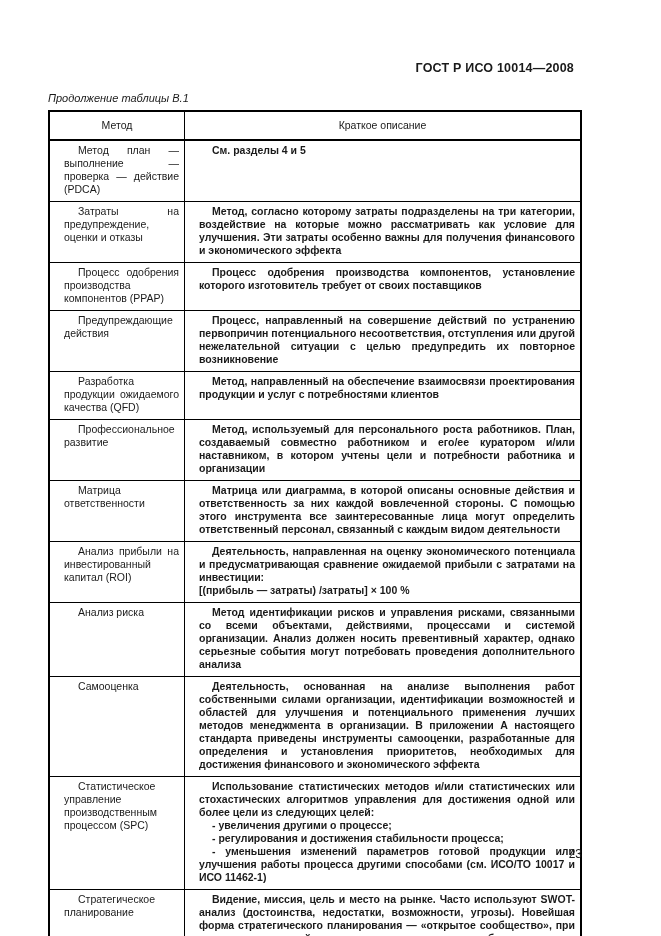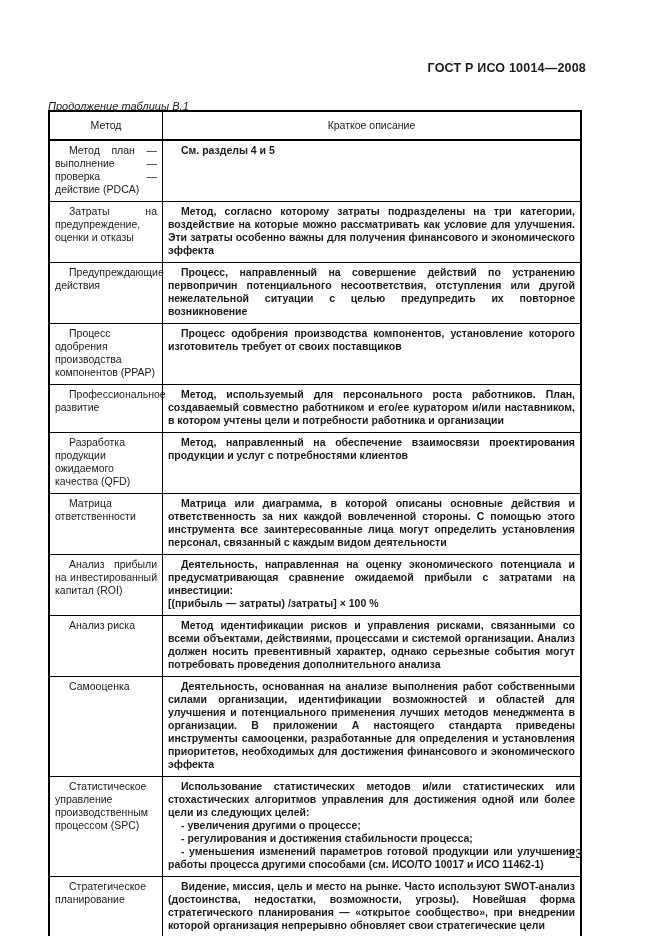--- a/index.html
+++ b/index.html
@@ -17,30 +17,30 @@
   }
   .page {
     position: relative;
     width: 661px;
     height: 936px;
     background: #ffffff;
   }
   .doc-header {
     position: absolute;
     top: 61px;
-    left: 52px;
+    left: 40px;
     width: 534px;
     text-align: right;
     font-weight: bold;
     font-size: 12.5px;
     letter-spacing: 0.2px;
   }
   .caption {
     position: absolute;
-    top: 100px;
+    top: 92px;
     left: 48px;
     font-style: italic;
     font-size: 11px;
   }
   table.b1 {
     position: absolute;
     top: 110px;
     left: 48px;
     width: 534px;
     border-collapse: collapse;
@@ -48,28 +48,28 @@
     table-layout: fixed;
   }
   table.b1 th {
     border: 1px solid #000;
     border-bottom: 2px solid #000;
     font-weight: normal;
     font-size: 10.5px;
     line-height: 13px;
     text-align: center;
     vertical-align: middle;
-    padding: 7px 2px;
+    padding: 7px 13px;
   }
   table.b1 td {
     border: 1px solid #000;
     vertical-align: top;
     font-size: 10.5px;
     line-height: 13px;
-    padding: 3px 5px 5px 5px;
+    padding: 3px 5px 5px 14px;
   }
   th.method-col, td.method {
     width: 108px;
   }
   td.method p {
     margin: 0;
     text-align: justify;
     text-indent: 14px;
     hyphens: auto;
     -webkit-hyphens: auto;
@@ -119,56 +119,56 @@
         <tr>
           <td class="method">
             <p>Затраты на предупреждение, оценки и отказы</p>
           </td>
           <td class="desc">
             <p class="indent">Метод, согласно которому затраты подразделены на три категории, воздействие на которые можно рассматривать как условие для улучшения. Эти затраты особенно важны для получения финансового и экономического эффекта</p>
           </td>
         </tr>
         <tr>
           <td class="method">
+            <p>Процесс одобрения производства компонентов (PPAP)</p>
+          </td>
+          <td class="desc">
+            <p class="indent">Процесс одобрения производства компонентов, установление которого изготовитель требует от своих поставщиков</p>
+          </td>
+        </tr>
+        <tr>
+          <td class="method">
             <p>Предупреждающие действия</p>
           </td>
           <td class="desc">
             <p class="indent">Процесс, направленный на совершение действий по устранению первопричин потенциального несоответствия, отступления или другой нежелательной ситуации с целью предупредить их повторное возникновение</p>
           </td>
         </tr>
         <tr>
           <td class="method">
-            <p>Процесс одобрения производства компонентов (PPAP)</p>
-          </td>
-          <td class="desc">
-            <p class="indent">Процесс одобрения производства компонентов, установление которого изготовитель требует от своих поставщиков</p>
+            <p>Разработка продукции ожидаемого качества (QFD)</p>
+          </td>
+          <td class="desc">
+            <p class="indent">Метод, направленный на обеспечение взаимосвязи проектирования продукции и услуг с потребностями клиентов</p>
           </td>
         </tr>
         <tr>
           <td class="method">
             <p>Профессиональное развитие</p>
           </td>
           <td class="desc">
             <p class="indent">Метод, используемый для персонального роста работников. План, создаваемый совместно работником и его/ее куратором и/или наставником, в котором учтены цели и потребности работника и организации</p>
           </td>
         </tr>
         <tr>
           <td class="method">
-            <p>Разработка продукции ожидаемого качества (QFD)</p>
-          </td>
-          <td class="desc">
-            <p class="indent">Метод, направленный на обеспечение взаимосвязи проектирования продукции и услуг с потребностями клиентов</p>
-          </td>
-        </tr>
-        <tr>
-          <td class="method">
             <p>Матрица ответственности</p>
           </td>
           <td class="desc">
-            <p class="indent">Матрица или диаграмма, в которой описаны основные действия и ответственность за них каждой вовлеченной стороны. С помощью этого инструмента все заинтересованные лица могут определить установления персонал, связанный с каждым видом деятельности</p>
+            <p class="indent">Матрица или диаграмма, в которой описаны основные действия и ответственность за них каждой вовлеченной стороны. С помощью этого инструмента все заинтересованные лица могут определить ответственный персонал, связанный с каждым видом деятельности</p>
           </td>
         </tr>
         <tr>
           <td class="method">
             <p>Анализ прибыли на инвестированный капитал (ROI)</p>
           </td>
           <td class="desc">
             <p class="indent">Деятельность, направленная на оценку экономического потенциала и предусматривающая сравнение ожидаемой прибыли с затратами на инвестиции:</p>
             <p class="center">[(прибыль — затраты) /затраты] × 100 %</p>
           </td>

